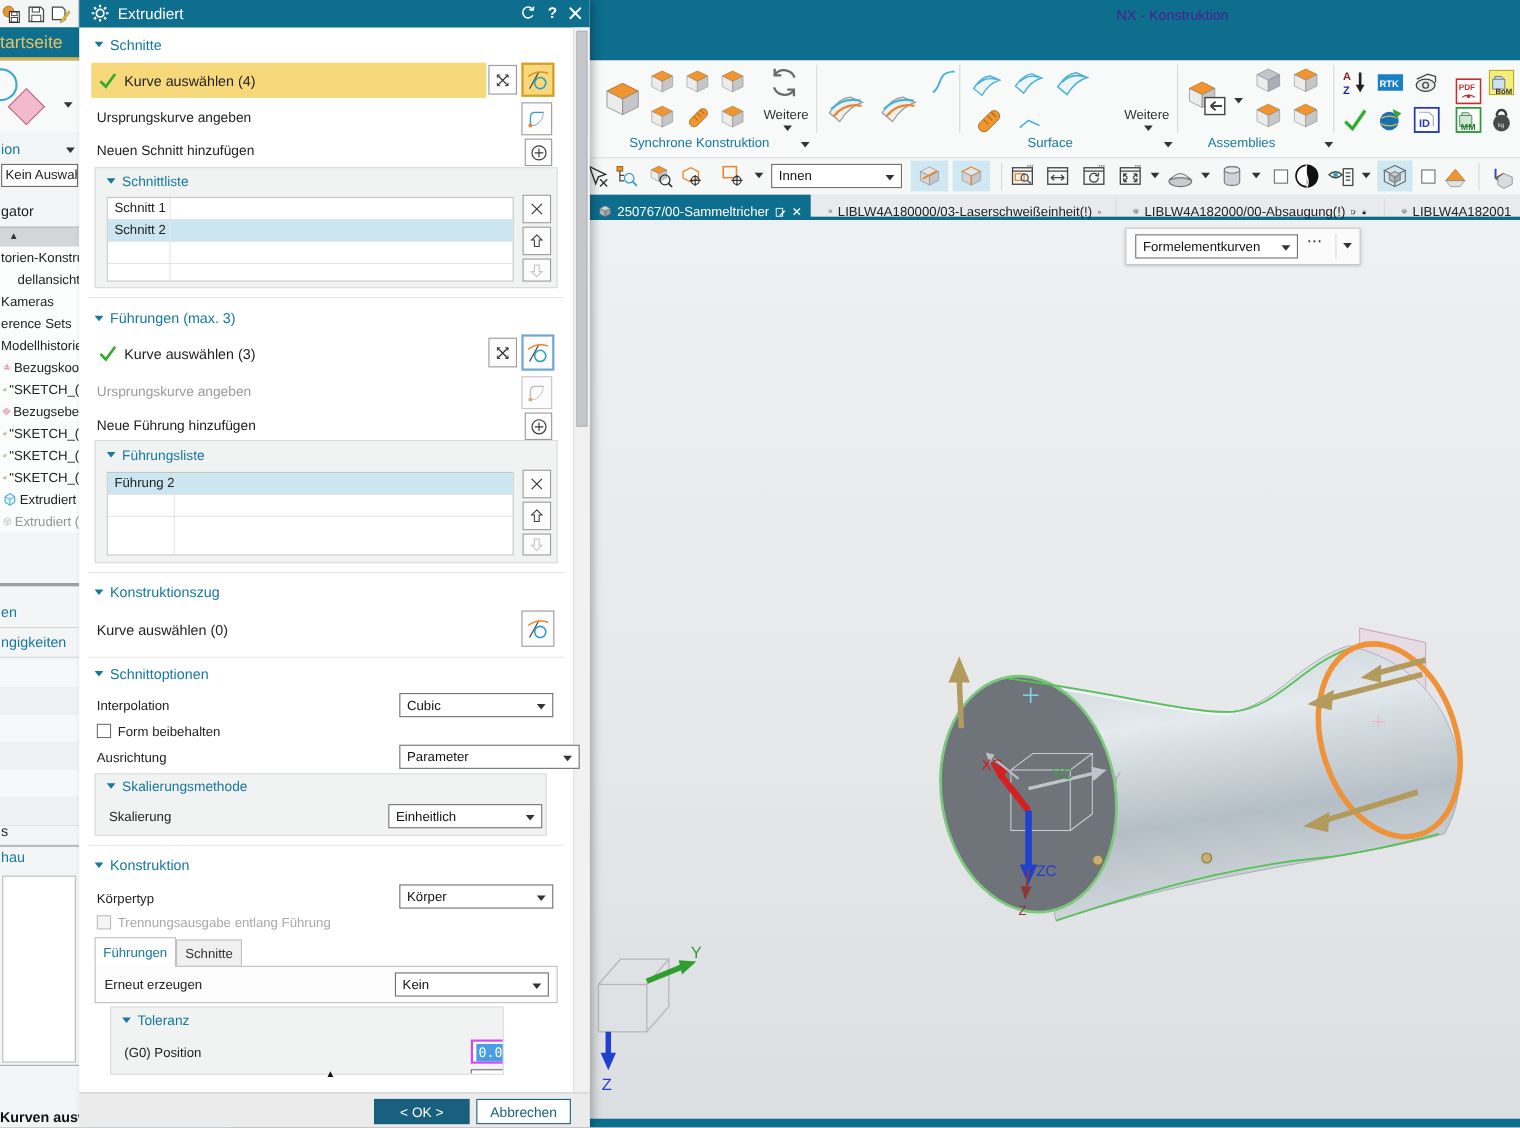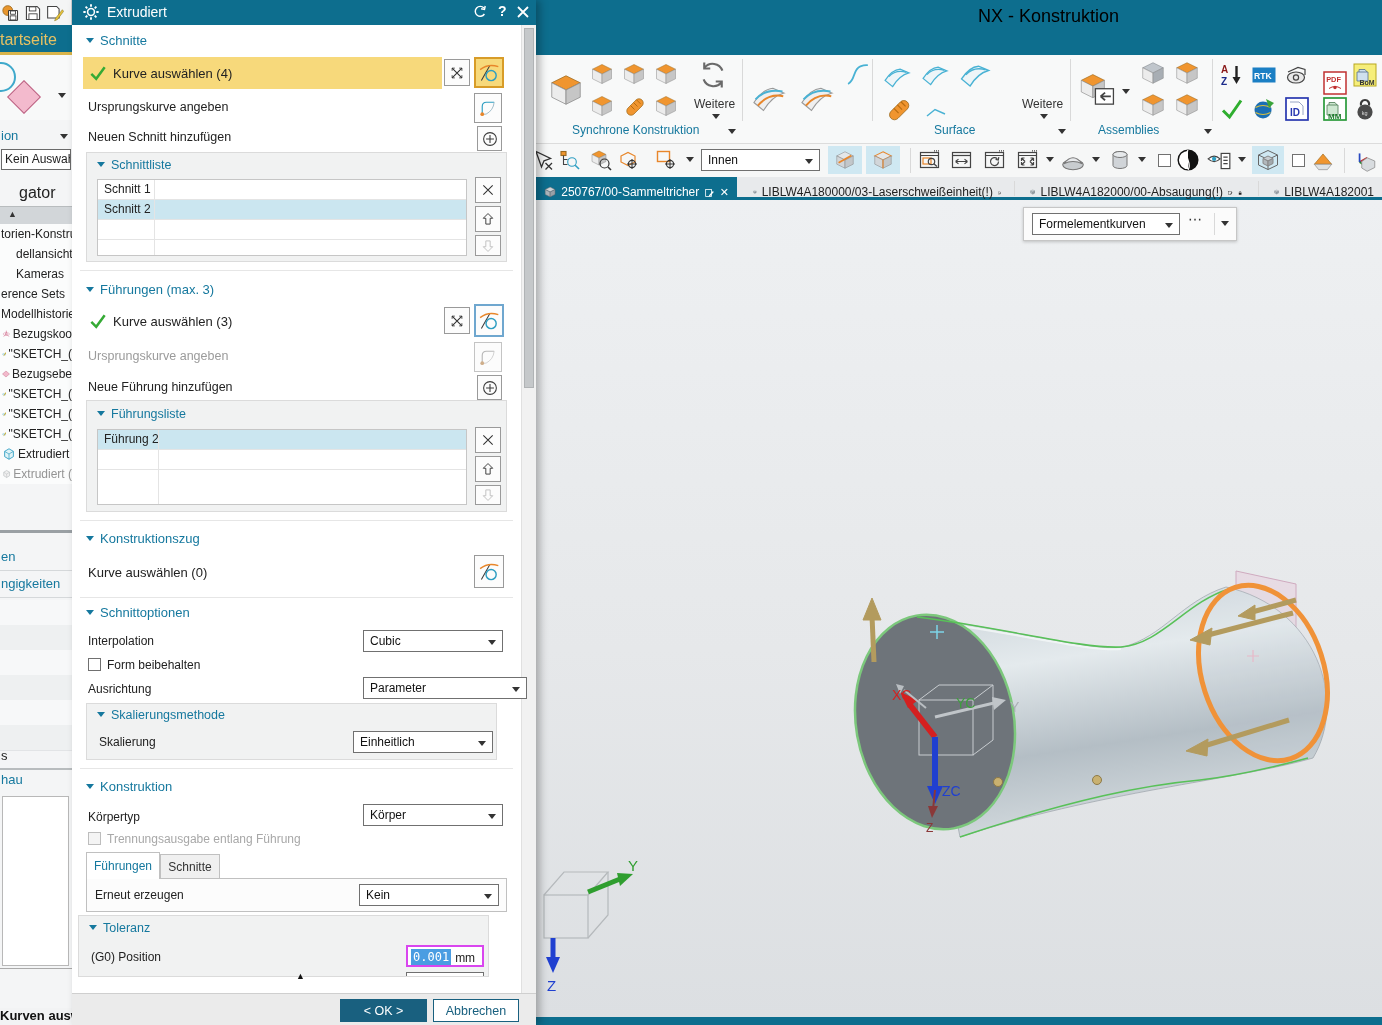--- a/index.html
+++ b/index.html
@@ -28,21 +28,21 @@
 .ptab{position:absolute;top:0;height:22px;display:flex;align-items:flex-end;gap:5px;padding:0 8px;box-sizing:border-box;white-space:nowrap;overflow:hidden}
 .treerow{height:20px;line-height:20px;white-space:nowrap;overflow:hidden;display:flex;align-items:center}
 .stripe{position:absolute;left:0;width:72px;height:25px;border-bottom:1px solid #e2e4e6}
 </style>
 </head>
 <body>
 
 <div id="root">
 
   <div class="abs teal" style="left:0;top:0;width:1382px;height:55px"></div>
-  <div class="abs" style="left:978px;top:6px;color:#000000;font-size:18px">NX - Konstruktion</div>
+  <div class="abs" style="left:1015px;top:6px;color:#4c1d95;font-size:13px">NX - Konstruktion</div>
 
   <div class="abs" style="left:0;top:0;width:72px;height:25px;background:#f4f5f5;border-right:1px solid #d0d0d0;display:flex;align-items:center;gap:4px;padding-left:2px;box-sizing:border-box">
     <span class="ic" style="width:18px;height:18px">
         <svg viewBox="0 0 22 22">
           <circle cx="7" cy="8" r="6" fill="#e8962e" stroke="#9c6a1e"></circle>
           <path d="M8 8 H19 V20 H8 Z" fill="#fff" stroke="#333" stroke-width="1.2"></path>
           <rect x="10.5" y="8.5" width="6" height="4" fill="#fff" stroke="#333"></rect>
           <rect x="10" y="14.5" width="7" height="5" fill="#fff" stroke="#333"></rect>
         </svg>
       </span>
@@ -70,33 +70,33 @@
     <div class="abs" style="left:12px;top:30px;width:22px;height:22px;background:#f3bacd;border:1px solid #bb6584;transform:rotate(45deg)"></div>
     <span class="dcaret abs" style="left:58px;top:38px"></span>
   </div>
 
   <div class="abs" style="left:0;top:120px;width:72px;height:905px;background:#f4f5f6;overflow:hidden">
     <span class="abs hdr" style="left:1px;top:8px;font-size:13px">ion</span>
     <span class="dcaret abs" style="left:60px;top:14px"></span>
     <div class="abs" style="left:1px;top:29px;width:70px;height:21px;background:#fff;border:1px solid #6a6a6a;box-sizing:border-box;line-height:19px;padding-left:3px;white-space:nowrap;overflow:hidden">
       <span>Kein Auswah</span>
     </div>
-    <span class="abs" style="left:19px;top:64px;font-size:16px;color:#222">gator</span>
+    <span class="abs" style="left:1px;top:64px;font-size:13px;color:#222">gator</span>
     <div class="abs" style="left:0;top:86px;width:72px;height:17px;background:#d2d6d9;border-top:1px solid #b8bcbe;border-bottom:1px solid #c2c6c8">
       <span style="position:absolute;left:8px;top:2px;font-size:9px;color:#333">▲</span>
     </div>
     <div class="abs" style="left:0;top:104px;width:72px;background:#fbfcfc">
       <div class="treerow">
           <span style="padding-left:1px">torien-Konstru</span>
         </div>
       <div class="treerow">
           <span style="padding-left:16px">dellansichten</span>
         </div>
       <div class="treerow">
-          <span style="padding-left:16px">Kameras</span>
+          <span style="padding-left:1px">Kameras</span>
         </div>
       <div class="treerow">
           <span style="padding-left:1px">erence Sets</span>
         </div>
       <div class="treerow">
           <span style="padding-left:1px">Modellhistorie</span>
         </div>
       <div class="treerow">
           <span class="ic" style="width:14px;height:14px;margin:0 2px">
             <svg viewBox="0 0 16 16" fill="none" stroke="#d06080" stroke-width="1.1">
@@ -995,21 +995,21 @@
         <span>Schnitte</span>
       </div>
     <div class="abs" style="left:14px;top:878px;width:421px;height:34px;background:#fcfcfc;border:1px solid #c0c0c0;box-sizing:border-box">
       <span class="abs lbl" style="left:8px;top:9px">Erneut erzeugen</span>
       <div class="combo" style="left:272px;top:5px;width:140px">
           <span>Kein</span>
           <span class="dcaret"></span>
         </div>
     </div>
 
-    <div class="gbox" style="left:6px;top:915px;width:411px;height:62px">
+    <div class="gbox" style="left:28px;top:915px;width:358px;height:62px">
       <div class="abs hdr" style="left:10px;top:5px;font-size:12.5px"><span class="hcaret"></span><span>Toleranz</span></div>
       <span class="abs lbl" style="left:12px;top:34px">(G0) Position</span>
       <div class="abs" style="left:327px;top:29px;width:78px;height:22px;background:#fff;border:2px solid #d946ef;box-sizing:border-box;display:flex;align-items:flex-end;padding-left:3px">
         <span style="background:#4a9de2;color:#fff;font-family:'DejaVu Sans Mono',monospace;font-size:12px;padding:1px 2px">0.001</span>
         <span style="margin-left:4px;color:#222">mm</span>
       </div>
       <div class="abs" style="left:327px;top:56px;width:78px;height:14px;background:#fff;border:1px solid #707070;box-sizing:border-box"></div>
     </div>
 
     <span class="abs" style="left:224px;top:971px;font-size:9px;color:#111">▲</span>

